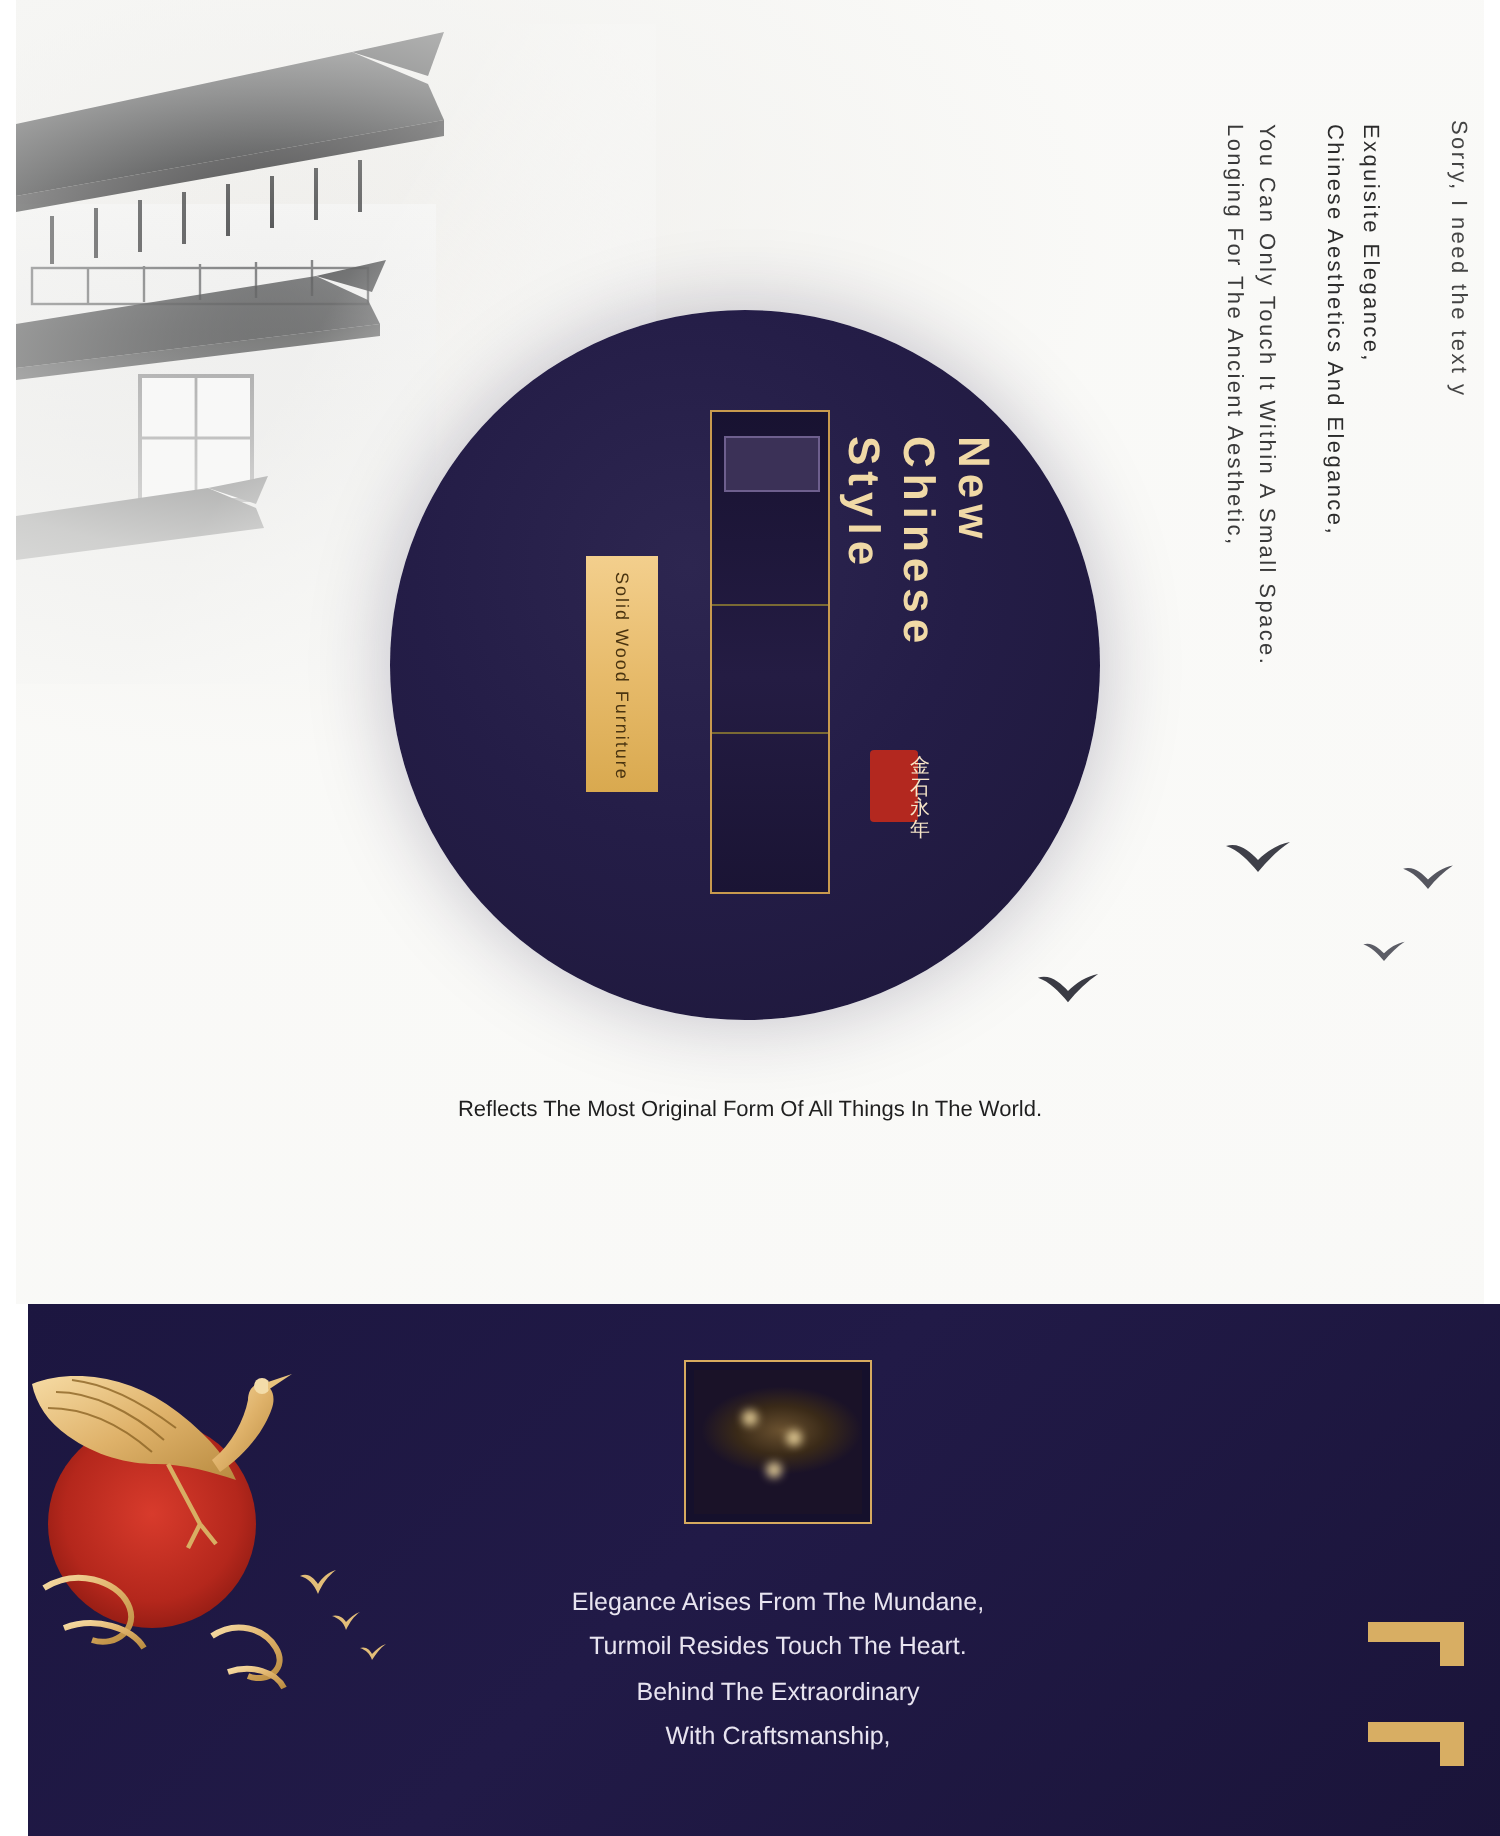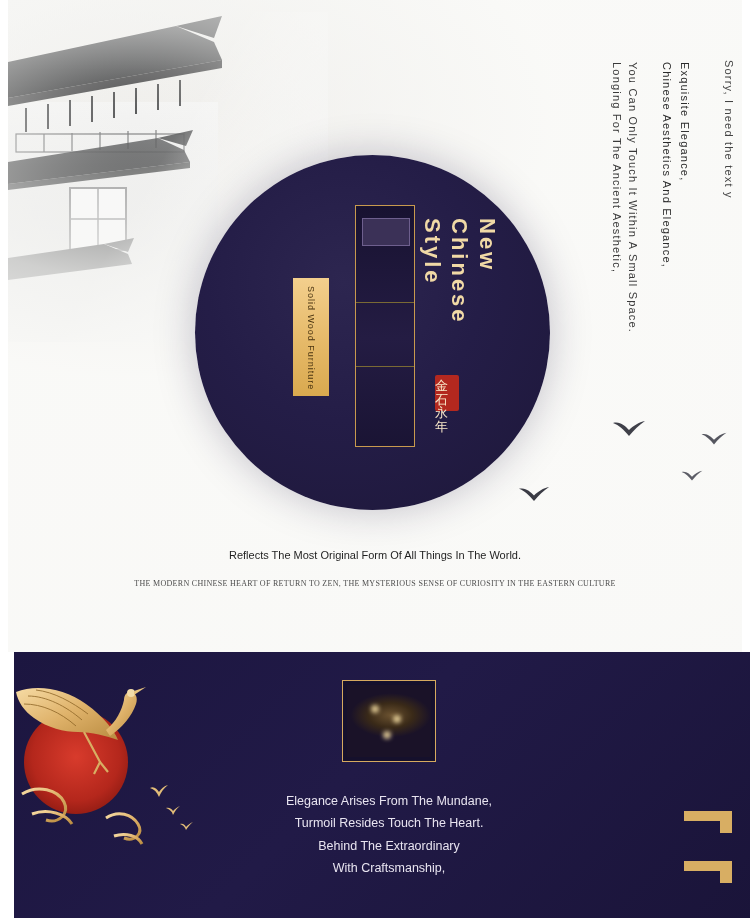--- a/index.html
+++ b/index.html
@@ -145,26 +145,27 @@
   .seal {
     position: absolute;
     left: 435px;
     top: 375px;
     width: 24px;
     height: 36px;
     background: #b3281f;
     border-radius: 2px;
     z-index: 25;
     color: #f7e6c8;
-    font-size: 13px;
+    font-size: 10px;
     line-height: 1.05;
     text-align: left;
     padding-top: 4px;
     box-sizing: border-box;
     letter-spacing: 0px;
+    padding-left: 20px;
   }
 
   
   .vtext {
     position: absolute;
     writing-mode: vertical-rl;
     font-size: 11px;
     color: #3a3a3a;
     letter-spacing: 1.2px;
     line-height: 1.4;
@@ -393,21 +394,20 @@
   </svg>
   <svg class="bird b3" width="22" height="12" viewBox="0 0 34 18" xmlns="http://www.w3.org/2000/svg">
     <path d="M1 3 C8 1 13 6 17 10 C21 6 27 2 33 1 C27 5 22 10 17 16 C12 10 7 5 1 3 Z" fill="#5c5d66"></path>
   </svg>
   <svg class="bird b4" width="32" height="17" viewBox="0 0 34 18" xmlns="http://www.w3.org/2000/svg">
     <path d="M1 3 C8 1 13 6 17 10 C21 6 27 2 33 1 C27 5 22 10 17 16 C12 10 7 5 1 3 Z" fill="#3a3b44"></path>
   </svg>
 
   <div class="caption">
     <div class="line2">Reflects The Most Original Form Of All Things In The World.</div>
-    <div class="sub">THE MODERN CHINESE HEART OF RETURN TO ZEN, THE MYSTERIOUS SENSE OF CURIOSITY IN THE EASTERN CULTURE</div>
   </div>
 </div>
 
 <div class="bottom-panel">
 
   <svg class="crane-art" viewBox="0 0 210 200" xmlns="http://www.w3.org/2000/svg">
     <defs>
       <linearGradient id="goldg" x1="0" y1="0" x2="1" y2="1">
         <stop offset="0%" stop-color="#f6dba4"></stop>
         <stop offset="50%" stop-color="#dfb26a"></stop>

